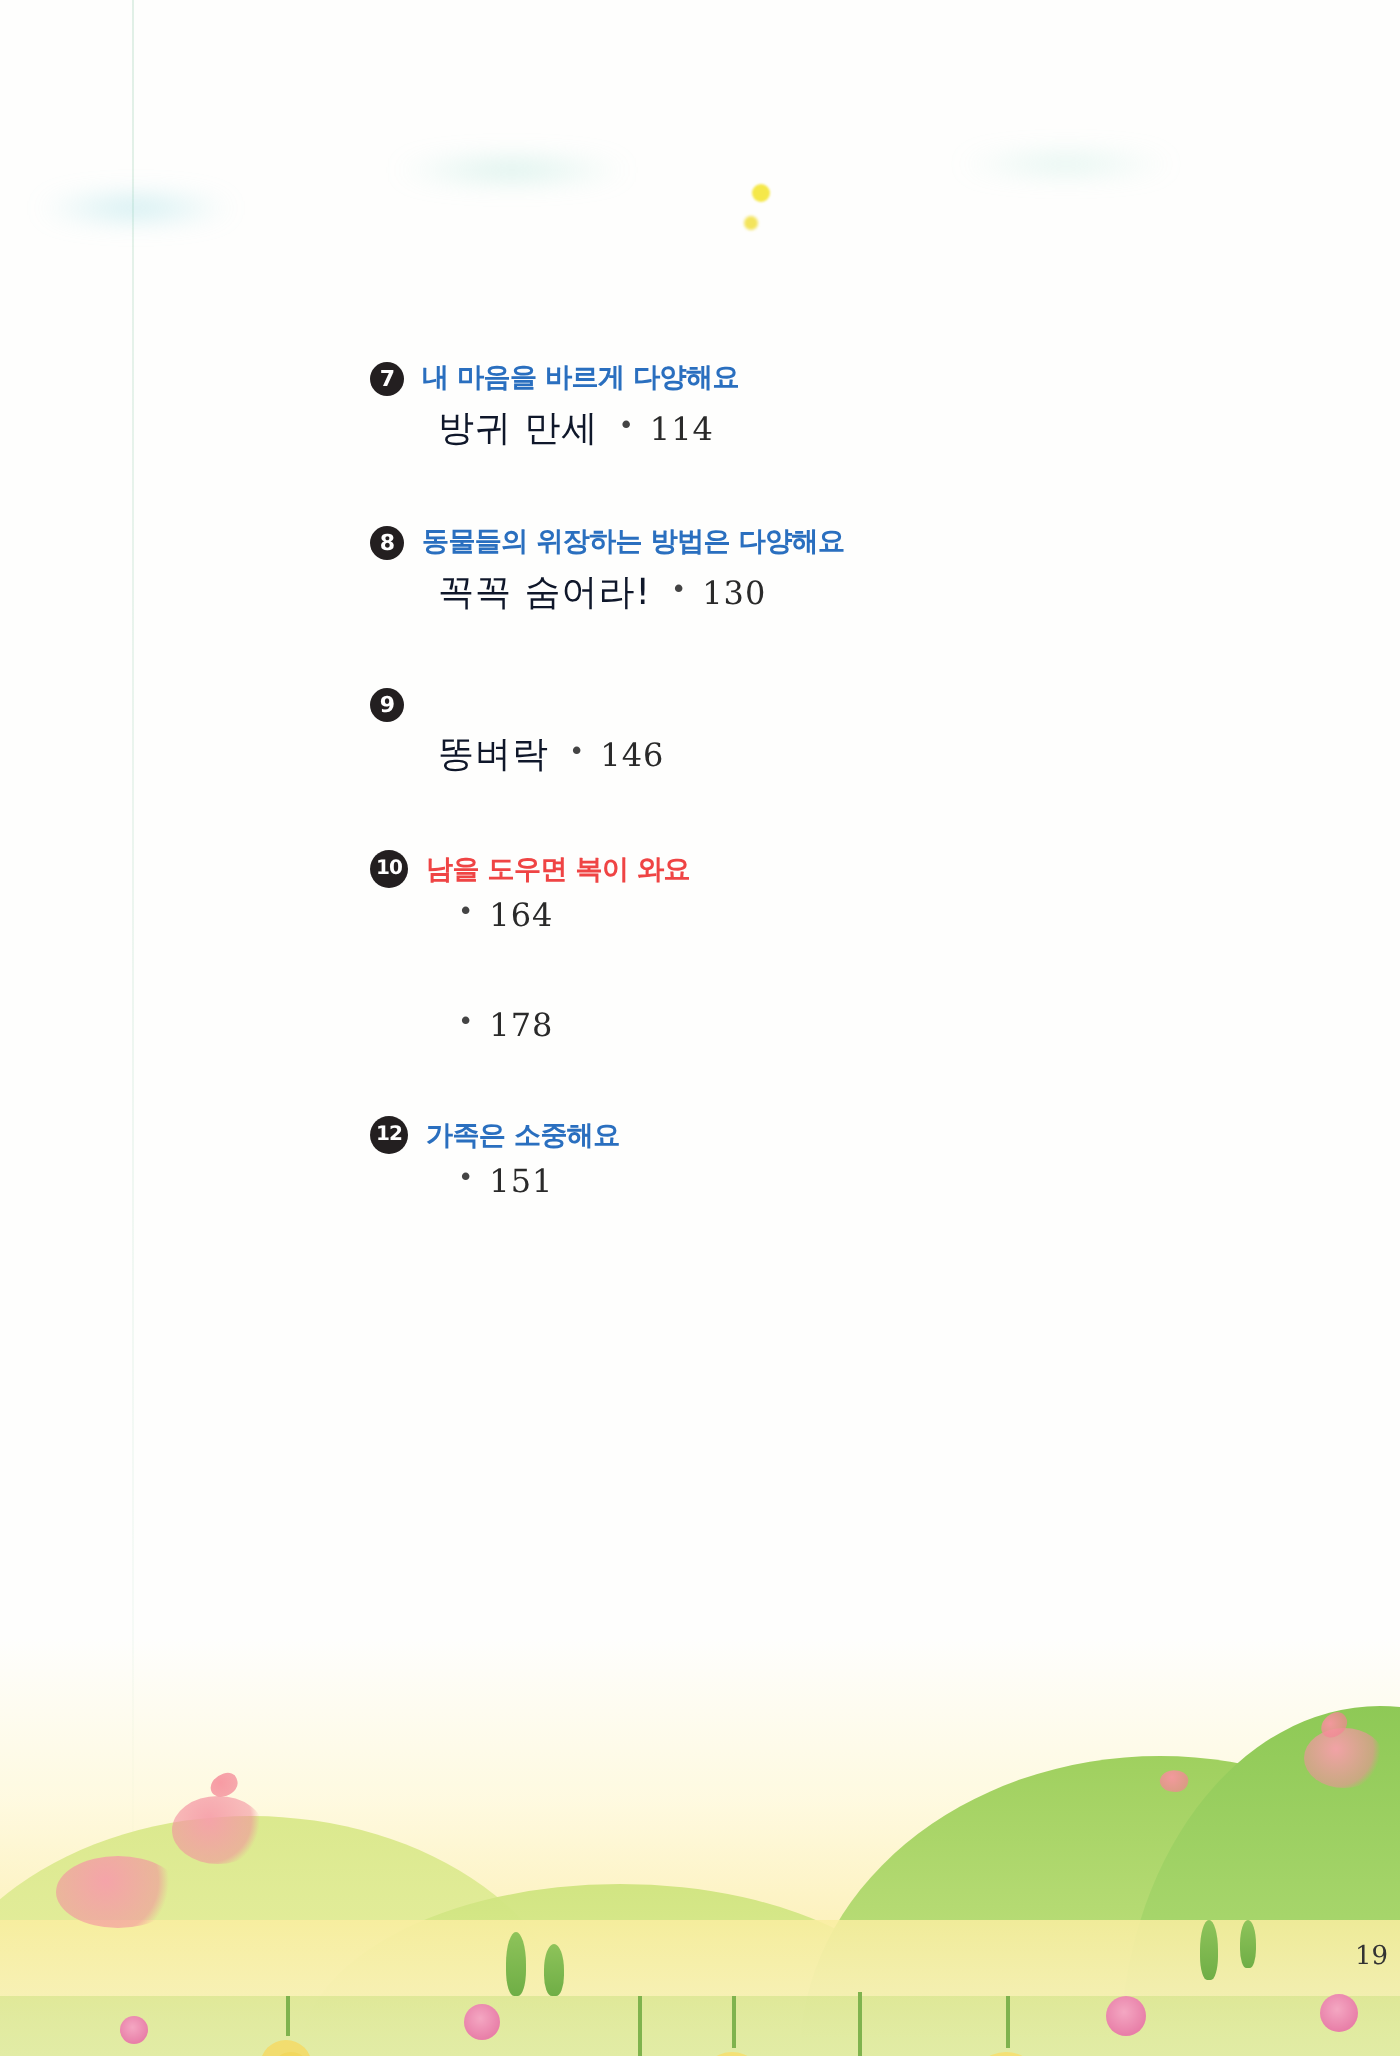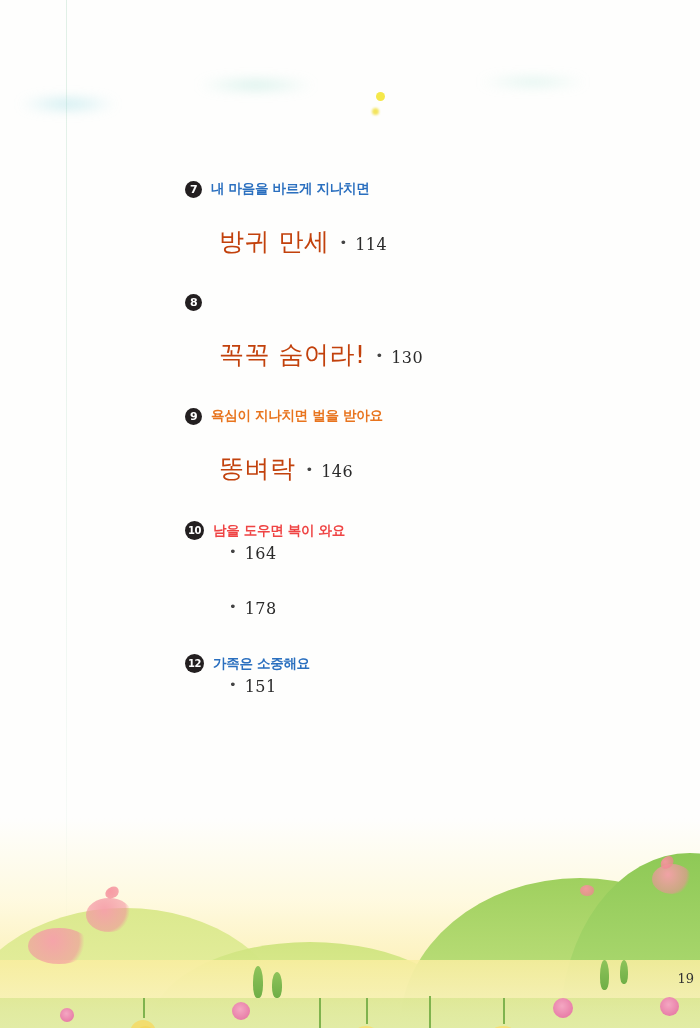--- a/index.html
+++ b/index.html
@@ -101,26 +101,25 @@
     letter-spacing: -0.3px;
     white-space: nowrap;
   }
   .title-row {
     display: flex;
     align-items: baseline;
     gap: 0px;
     padding-left: 34px;
   }
   .title-text {
-    font-size: 25px;
-    color: #c2410c;
+    font-size: 18px;
+    color: #0f172a;
     letter-spacing: 0.5px;
     white-space: nowrap;
     font-family: "DejaVu Sans", "Liberation Sans", sans-serif;
-    margin-top: 23px;
   }
   .sep-dot {
     display: inline-block;
     margin: 0 8px 0 10px;
     color: #444;
     font-size: 13px;
     position: relative;
     top: -3px;
   }
   .page-num {
@@ -236,44 +235,44 @@
   <div class="wash wash-b"></div>
   <div class="wash wash-c"></div>
   <div class="dot-y1"></div>
   <div class="dot-y2"></div>
 
   <div class="toc">
 
     <div class="toc-entry">
       <div class="entry-head">
         <span class="num-badge">7</span>
-        <span class="subtitle" style="color:#2a6fbf">내 마음을 바르게 지나치면</span>
+        <span class="subtitle" style="color:#2a6fbf">내 마음을 바르게 다양해요</span>
       </div>
       <div class="title-row">
         <span class="title-text">방귀 만세</span>
         <span class="sep-dot">•</span>
         <span class="page-num">114</span>
       </div>
     </div>
 
     <div class="toc-entry">
       <div class="entry-head">
         <span class="num-badge">8</span>
+        <span class="subtitle" style="color:#2a6fbf">동물들의 위장하는 방법은 다양해요</span>
       </div>
       <div class="title-row">
         <span class="title-text">꼭꼭 숨어라!</span>
         <span class="sep-dot">•</span>
         <span class="page-num">130</span>
       </div>
     </div>
 
     <div class="toc-entry">
       <div class="entry-head">
         <span class="num-badge">9</span>
-        <span class="subtitle" style="color:#e8741e">욕심이 지나치면 벌을 받아요</span>
       </div>
       <div class="title-row">
         <span class="title-text">똥벼락</span>
         <span class="sep-dot">•</span>
         <span class="page-num">146</span>
       </div>
     </div>
 
     <div class="toc-entry">
       <div class="entry-head">

